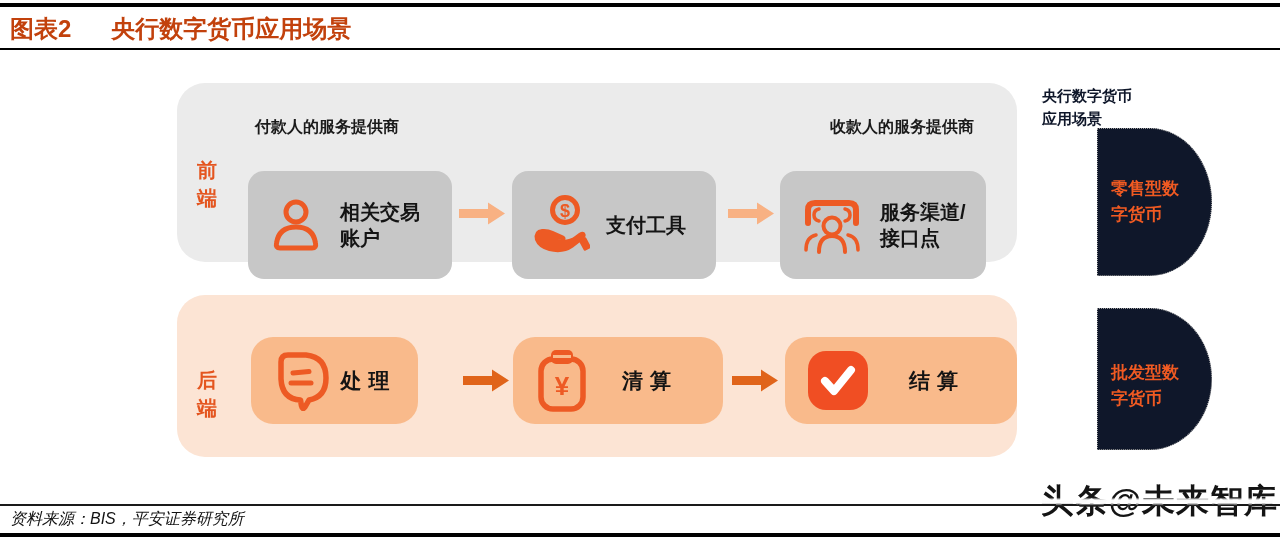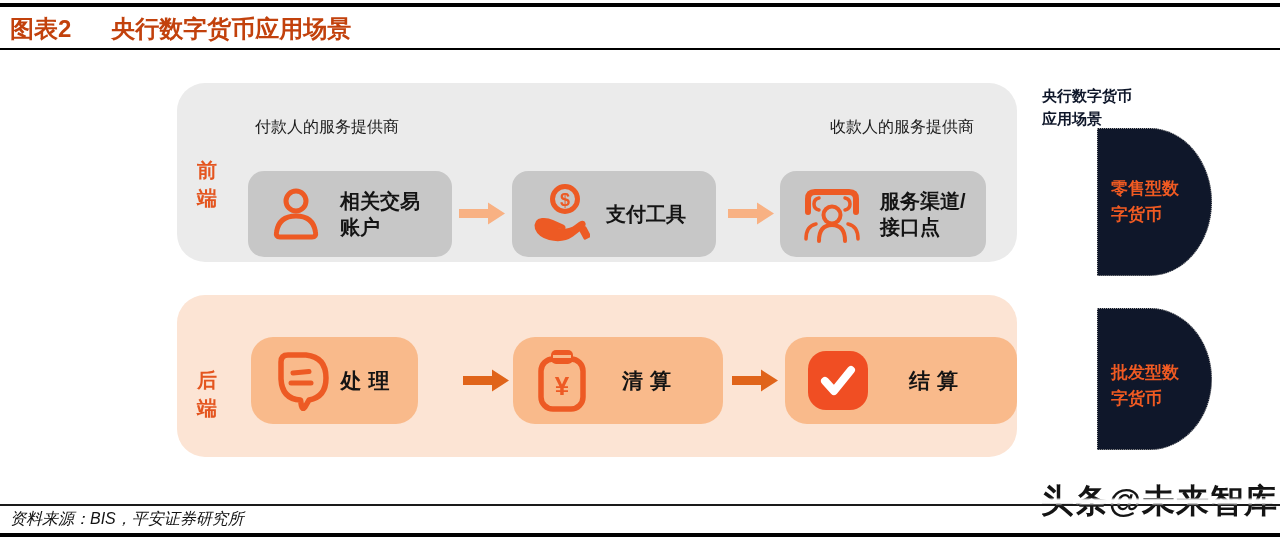--- a/index.html
+++ b/index.html
@@ -14,33 +14,33 @@
   .rule-foot     { top:504px; height:2px; background:#1a1a1a; }
   .rule-bottom   { top:533px; height:4px; }
 
   .fig-header { position:absolute; top:13px; left:10px; font-size:24px; font-weight:bold; color:#c2410c; }
   .fig-label { margin-right:40px; }
 
   .band { position:absolute; border-radius:28px; }
   .band-front { left:177px; top:83px;  width:840px; height:179px; background:#ebebeb; }
   .band-back  { left:177px; top:295px; width:840px; height:162px; background:#fce4d4; }
 
-  .band-header { position:absolute; font-size:16px; font-weight:normal; color:#1a1a1a; }
+  .band-header { position:absolute; font-size:16px; font-weight:bold; color:#1a1a1a; }
   .hdr-left  { left:255px; top:117px; }
   .hdr-right { left:806px; top:117px;margin-left:24px; }
 
   .side-label {
     position:absolute; width:26px; font-size:20px; font-weight:bold;
     color:#e4551f; line-height:28px; text-align:center; word-break:break-all;
   }
   .side-front { left:194px; top:156px; }
   .side-back  { left:194px; top:366px; }
 
   .node { position:absolute; display:flex; align-items:center; }
-  .node-front { top:171px; height:86px; background:#c7c7c7; border-radius:16px; padding-left:20px; gap:16px; }
+  .node-front { top:171px; height:108px; background:#c7c7c7; border-radius:16px; padding-left:20px; gap:16px; }
   .node-back  { top:337px; height:87px; background:#f9ba8b; border-radius:22px; padding-left:22px; }
   .node-label { font-size:20px; font-weight:bold; color:#141414; line-height:1.3; white-space:pre-line; }
   .node-back .node-label { flex:1; text-align:center; letter-spacing:7px; padding-right:12px; font-size:21px; }
   .n1 { left:248px; width:204px; }
   .n2 { left:512px; width:204px; }
   .n3 { left:780px; width:206px; }
   .n4 { left:251px; width:167px; }
   .n5 { left:513px; width:210px; }
   .n6 { left:785px; width:232px; }
   .icon { display:flex; align-items:center; justify-content:center; }

